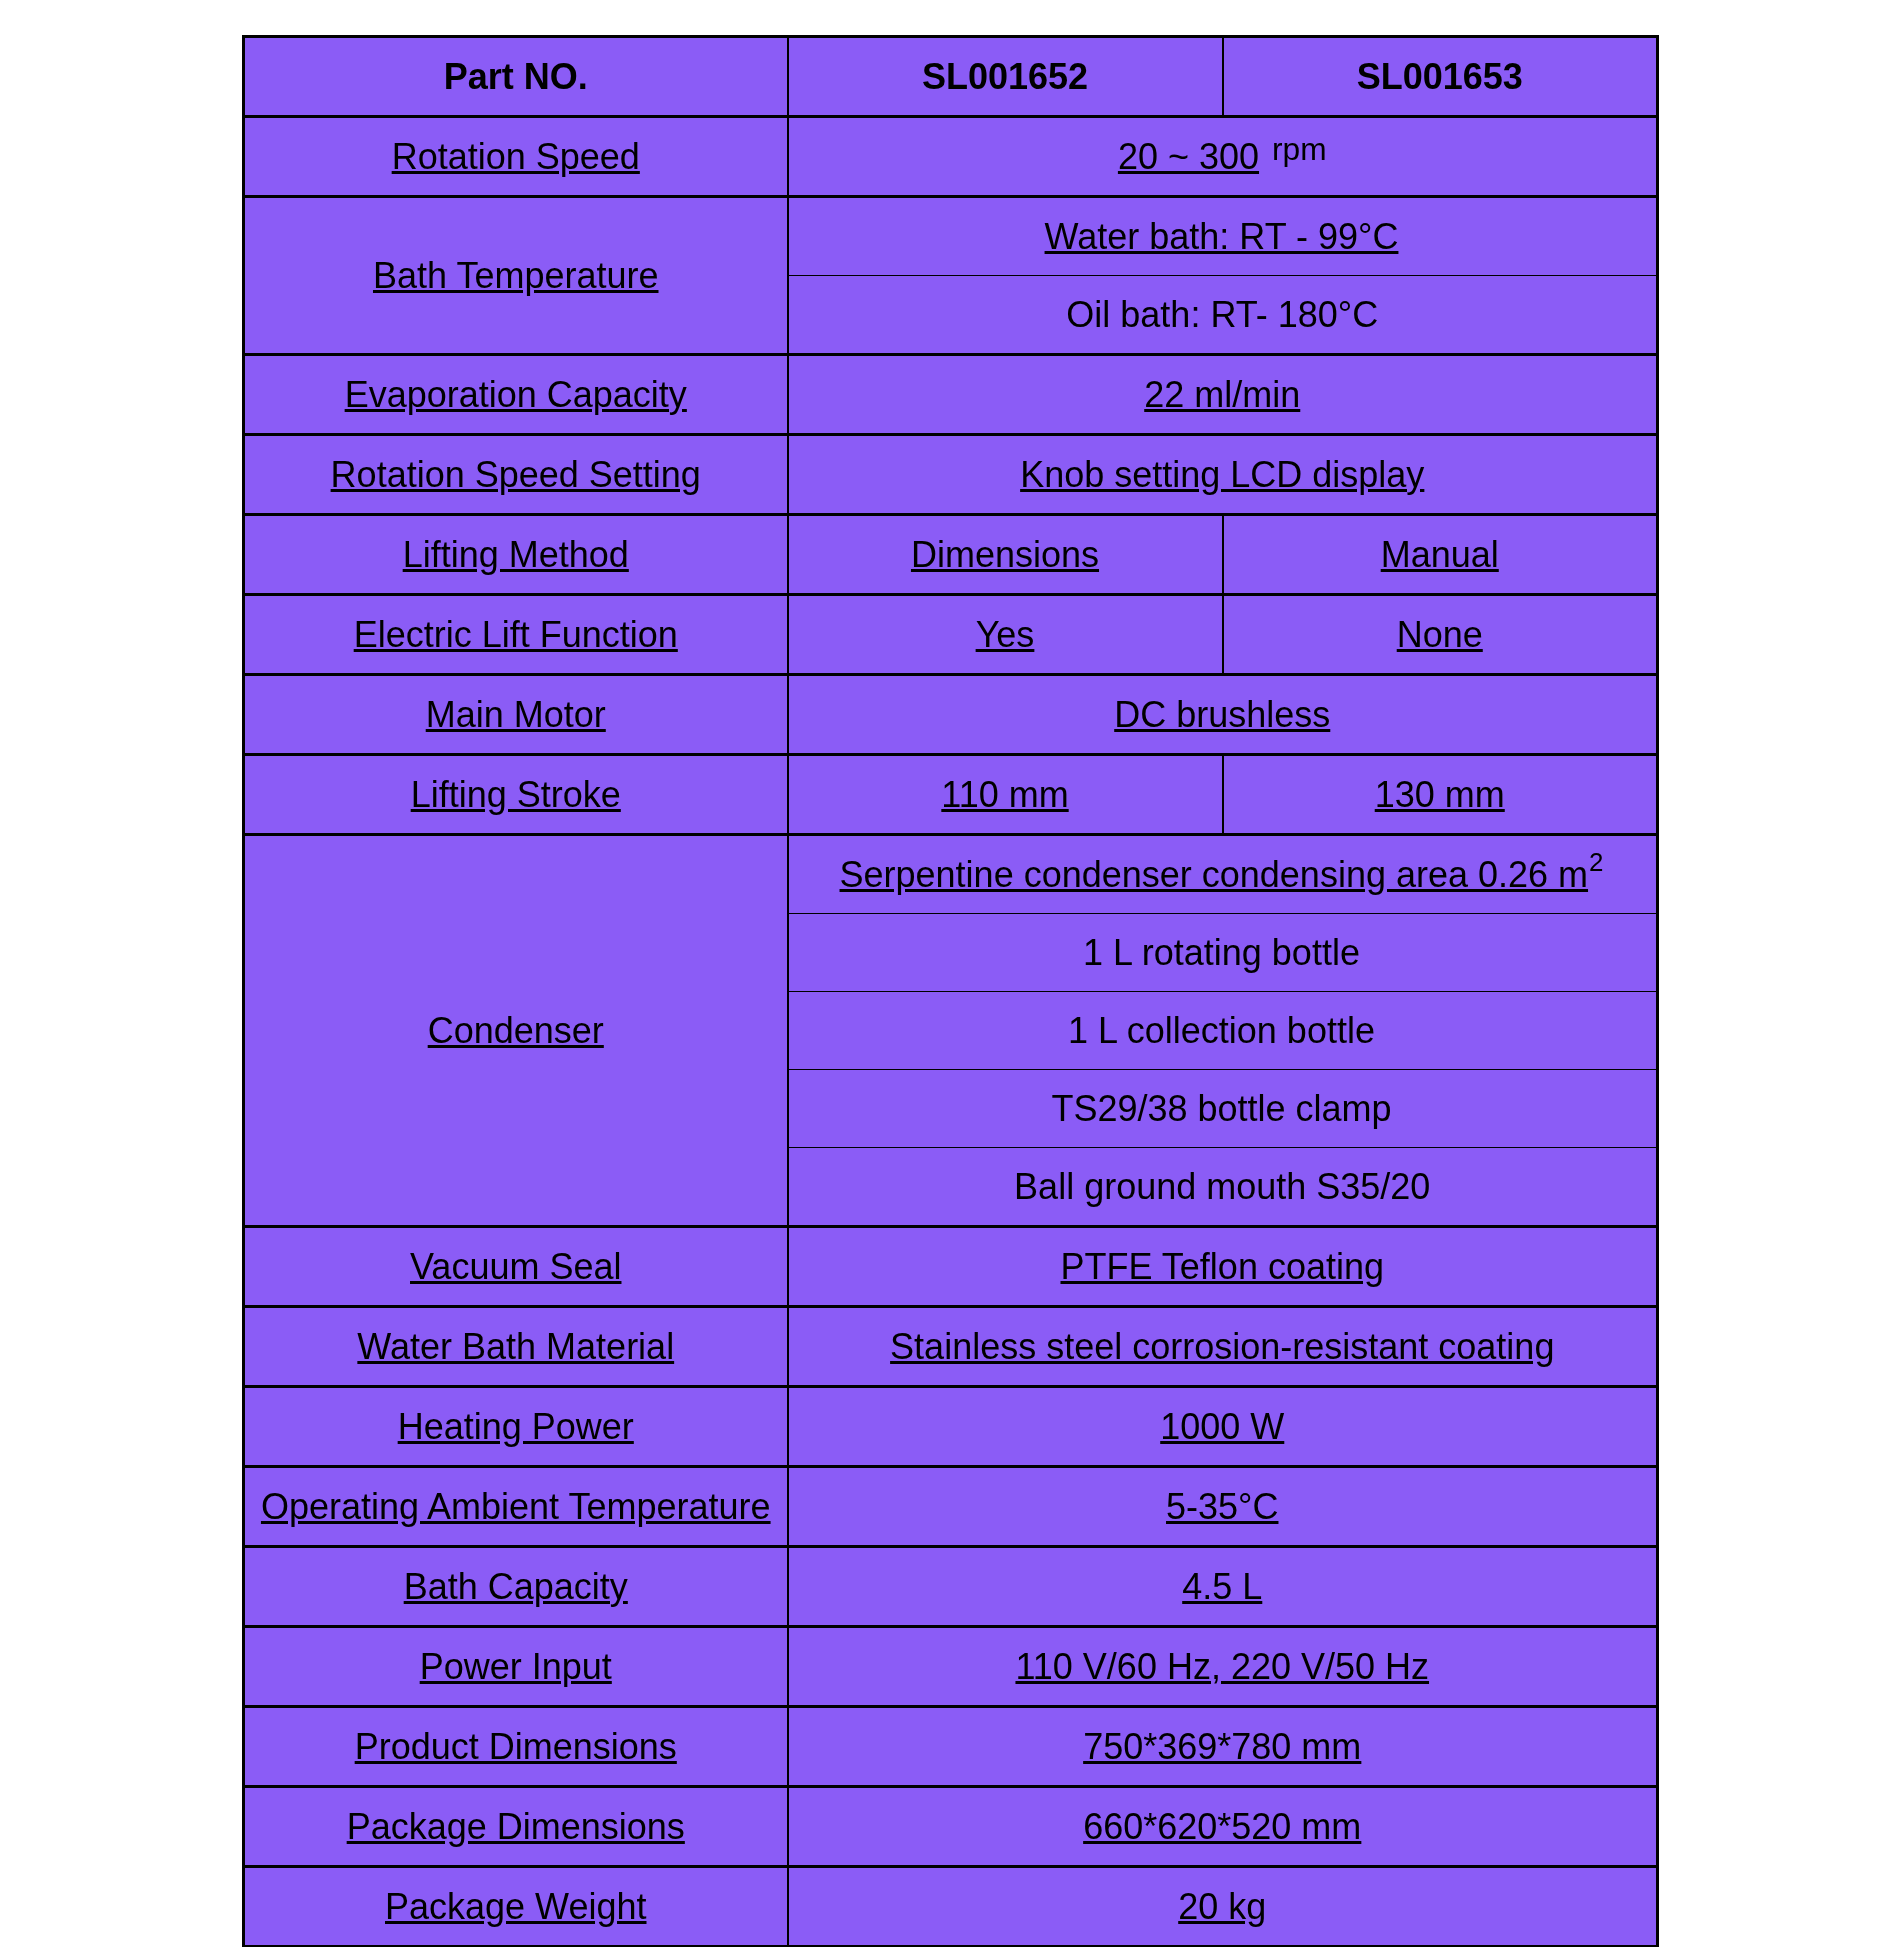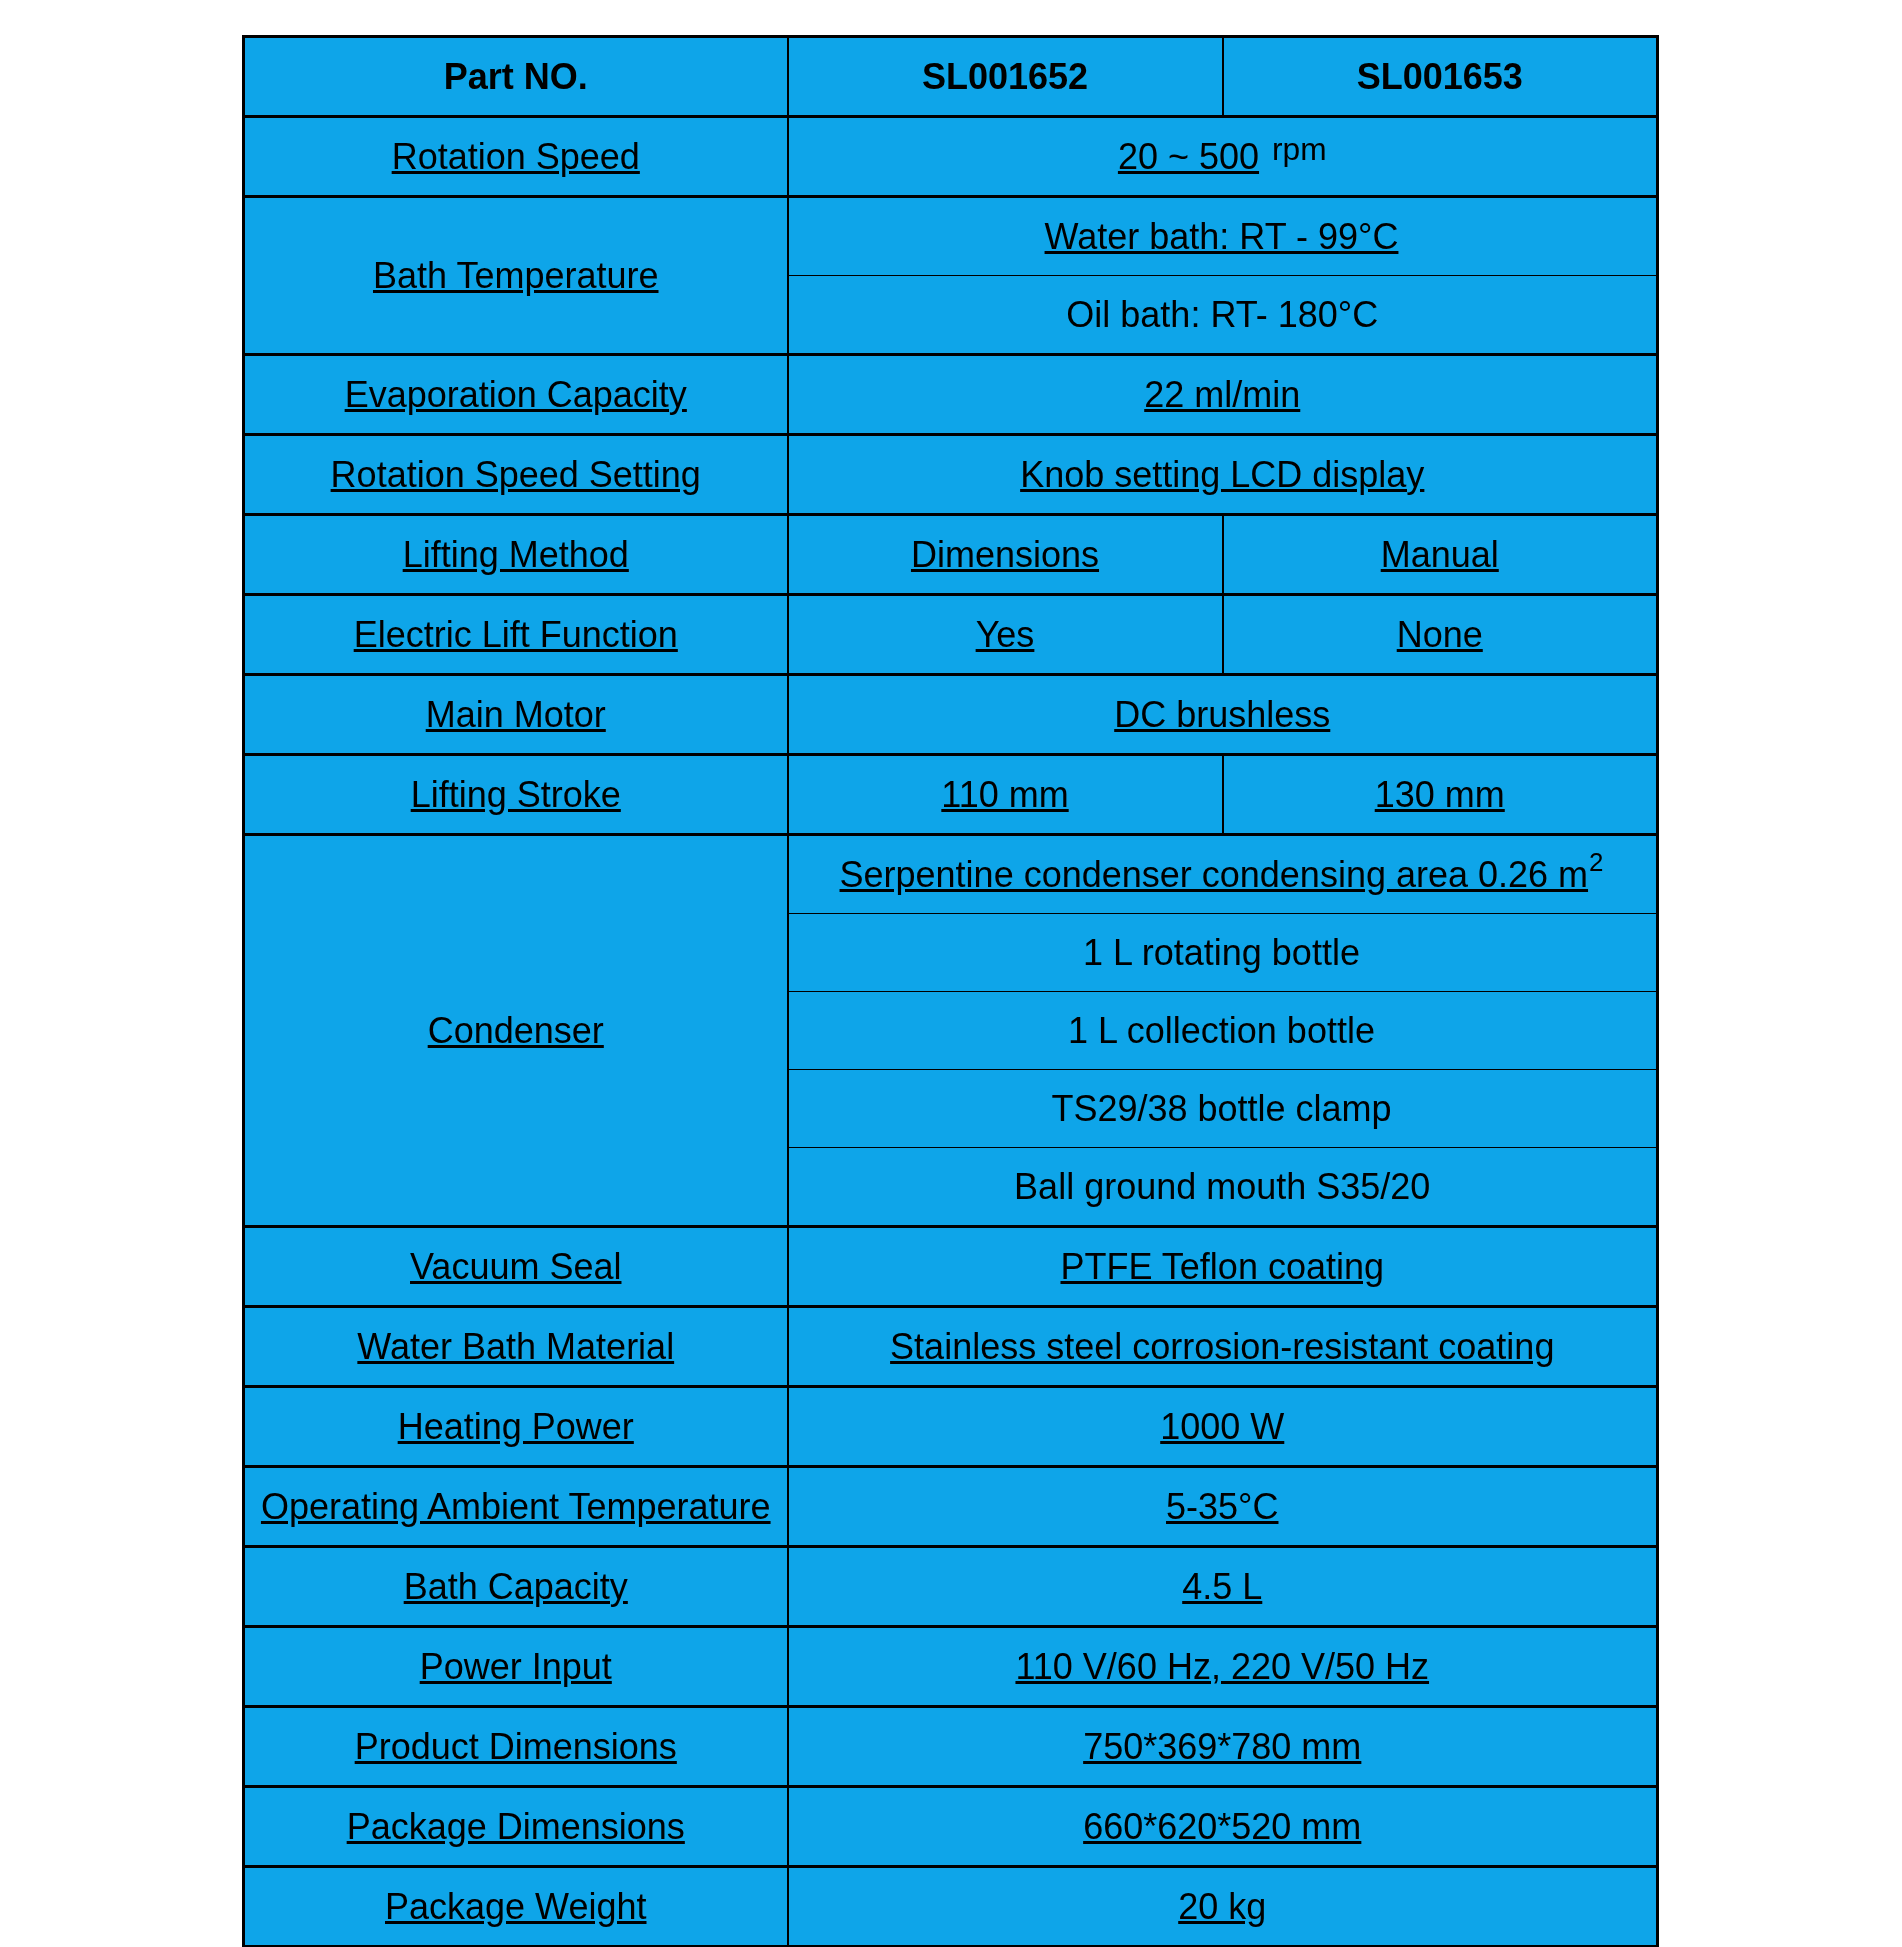--- a/index.html
+++ b/index.html
@@ -27,21 +27,21 @@
   col.c2 { width: 435px; }
   col.c3 { width: 435px; }
   td {
     border: 2.9px solid #000;
     height: 77px;
     text-align: center;
     vertical-align: middle;
     font-size: 36px;
     line-height: 1.1;
     padding: 0 9.5px;
-    background: #0ea5e9;
+    background: #8b5cf6;
     color: #000;
   }
   tr.major > td { border-top-width: 3.8px; text-decoration: underline; }
   tr.sub > td { border-top-width: 1.9px; }
   td.pre-sub { border-bottom-width: 1.9px; padding-left: 8px; }
   tr.header td { font-weight: bold; }
   .unit-raised {
     display: inline-block;
     font-size: 0.88em;
     position: relative;
@@ -68,21 +68,21 @@
   <tbody>
     <tr class="header">
       <td>Part NO.</td>
       <td>SL001652</td>
       <td>SL001653</td>
     </tr>
 
     <tr class="major">
       <td>Rotation Speed</td>
       <td colspan="2">
-        <span>20 ~ 500</span><span class="unit-raised">rpm</span>
+        <span>20 ~ 300</span><span class="unit-raised">rpm</span>
       </td>
     </tr>
 
     <tr class="major">
       <td rowspan="2">Bath Temperature</td>
       <td colspan="2" class="pre-sub">Water bath: RT - 99°C</td>
     </tr>
     <tr class="sub">
       <td colspan="2">Oil bath: RT- 180°C</td>
     </tr>

